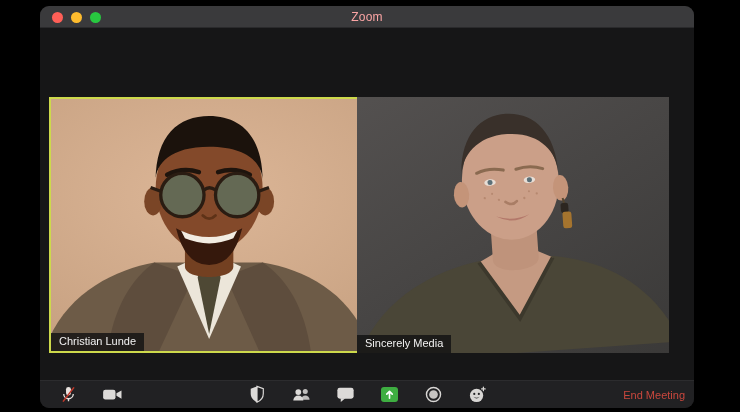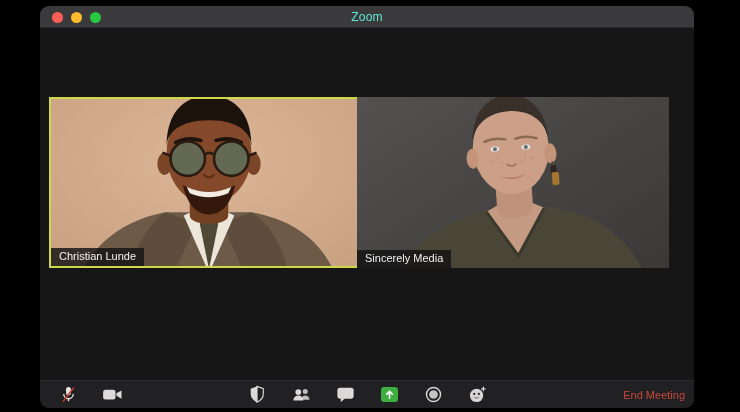--- a/index.html
+++ b/index.html
@@ -13,23 +13,23 @@
 
   .titlebar { position:relative; height:22px; background:var(--titlebar-bg,#3a3a3c);
               display:flex; align-items:center; justify-content:center;
               border-bottom:1px solid #2a2a2c; }
   .traffic { position:absolute; left:12px; top:0; height:22px; display:flex;
              align-items:center; gap:8px; }
   .dot { width:11px; height:11px; border-radius:50%; }
   .dot.red { background:var(--traffic-red,#ff5f57); }
   .dot.yellow { background:var(--traffic-yellow,#febc2e); }
   .dot.green { background:var(--traffic-green,#28c840); }
-  .title { color:#5eead4; font-size:12px; font-weight:500; letter-spacing:.2px; }
-
-  .tile { position:absolute; top:91px; height:171px; background:#4c1d95; overflow:hidden;text-decoration:underline; }
+  .title { color:#fca5a5; font-size:12px; font-weight:500; letter-spacing:.2px; }
+
+  .tile { position:absolute; top:91px; height:256px; background:#4c1d95; overflow:hidden;text-decoration:underline; }
   .tile.active { outline:2px solid var(--active-speaker-border,#cdd94b); outline-offset:-2px; }
   .tile-left  { left:9px;   width:319px; }
   .tile-right { left:317px; width:312px; }
   .tile svg { display:block; width:100%; height:100%; }
 
   .name-tag { position:absolute; left:2px; bottom:2px; background:rgba(18,18,18,.82);
               color:#f2f2f2; font-size:11px; padding:2px 8px 3px 8px; line-height:13px; }
   .tile-right .name-tag { left:0; bottom:0; }
 
   .toolbar { position:absolute; left:0; bottom:0; width:100%; height:28px;

